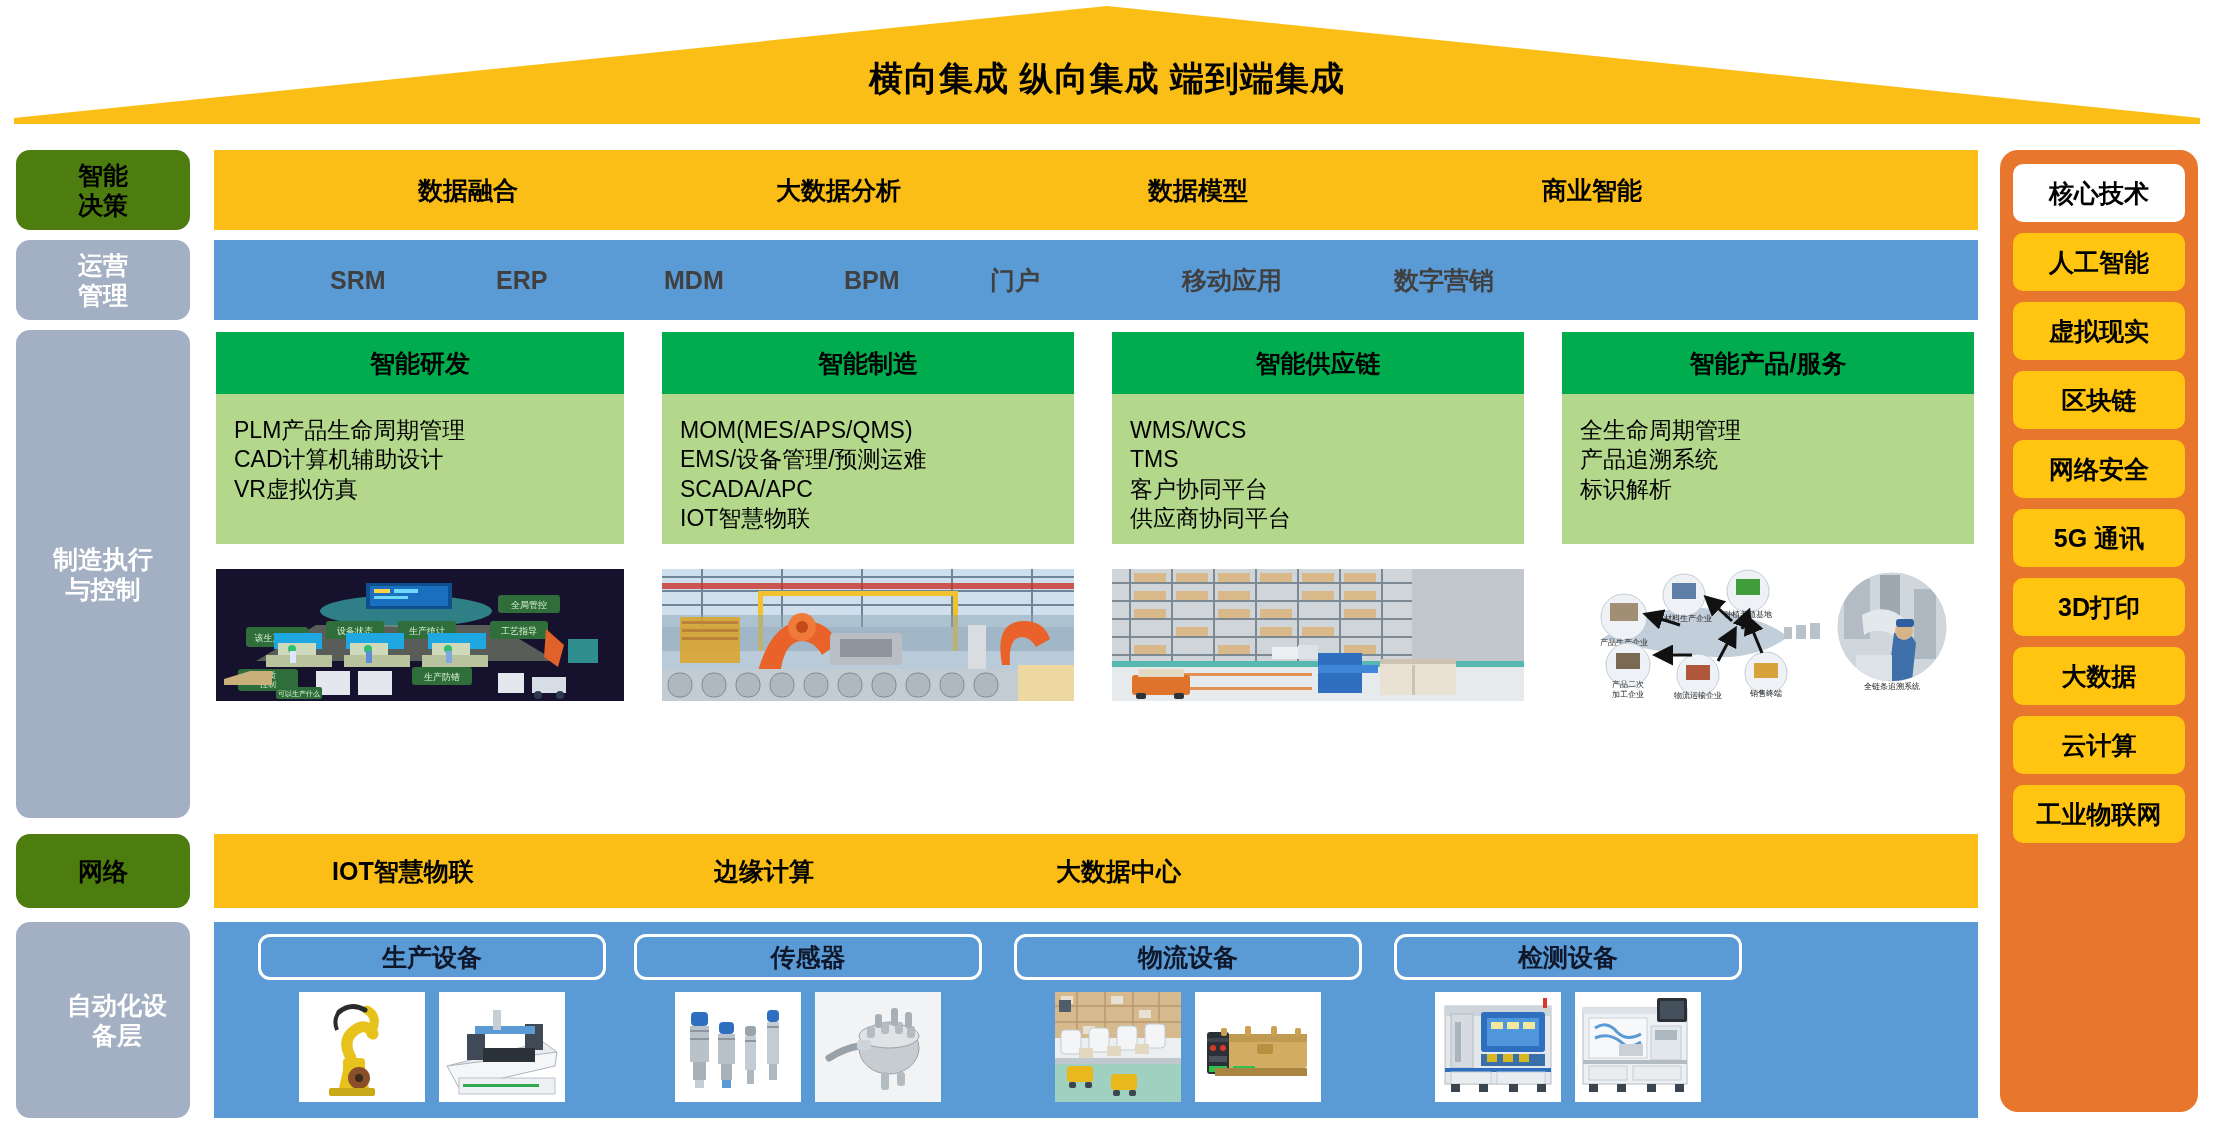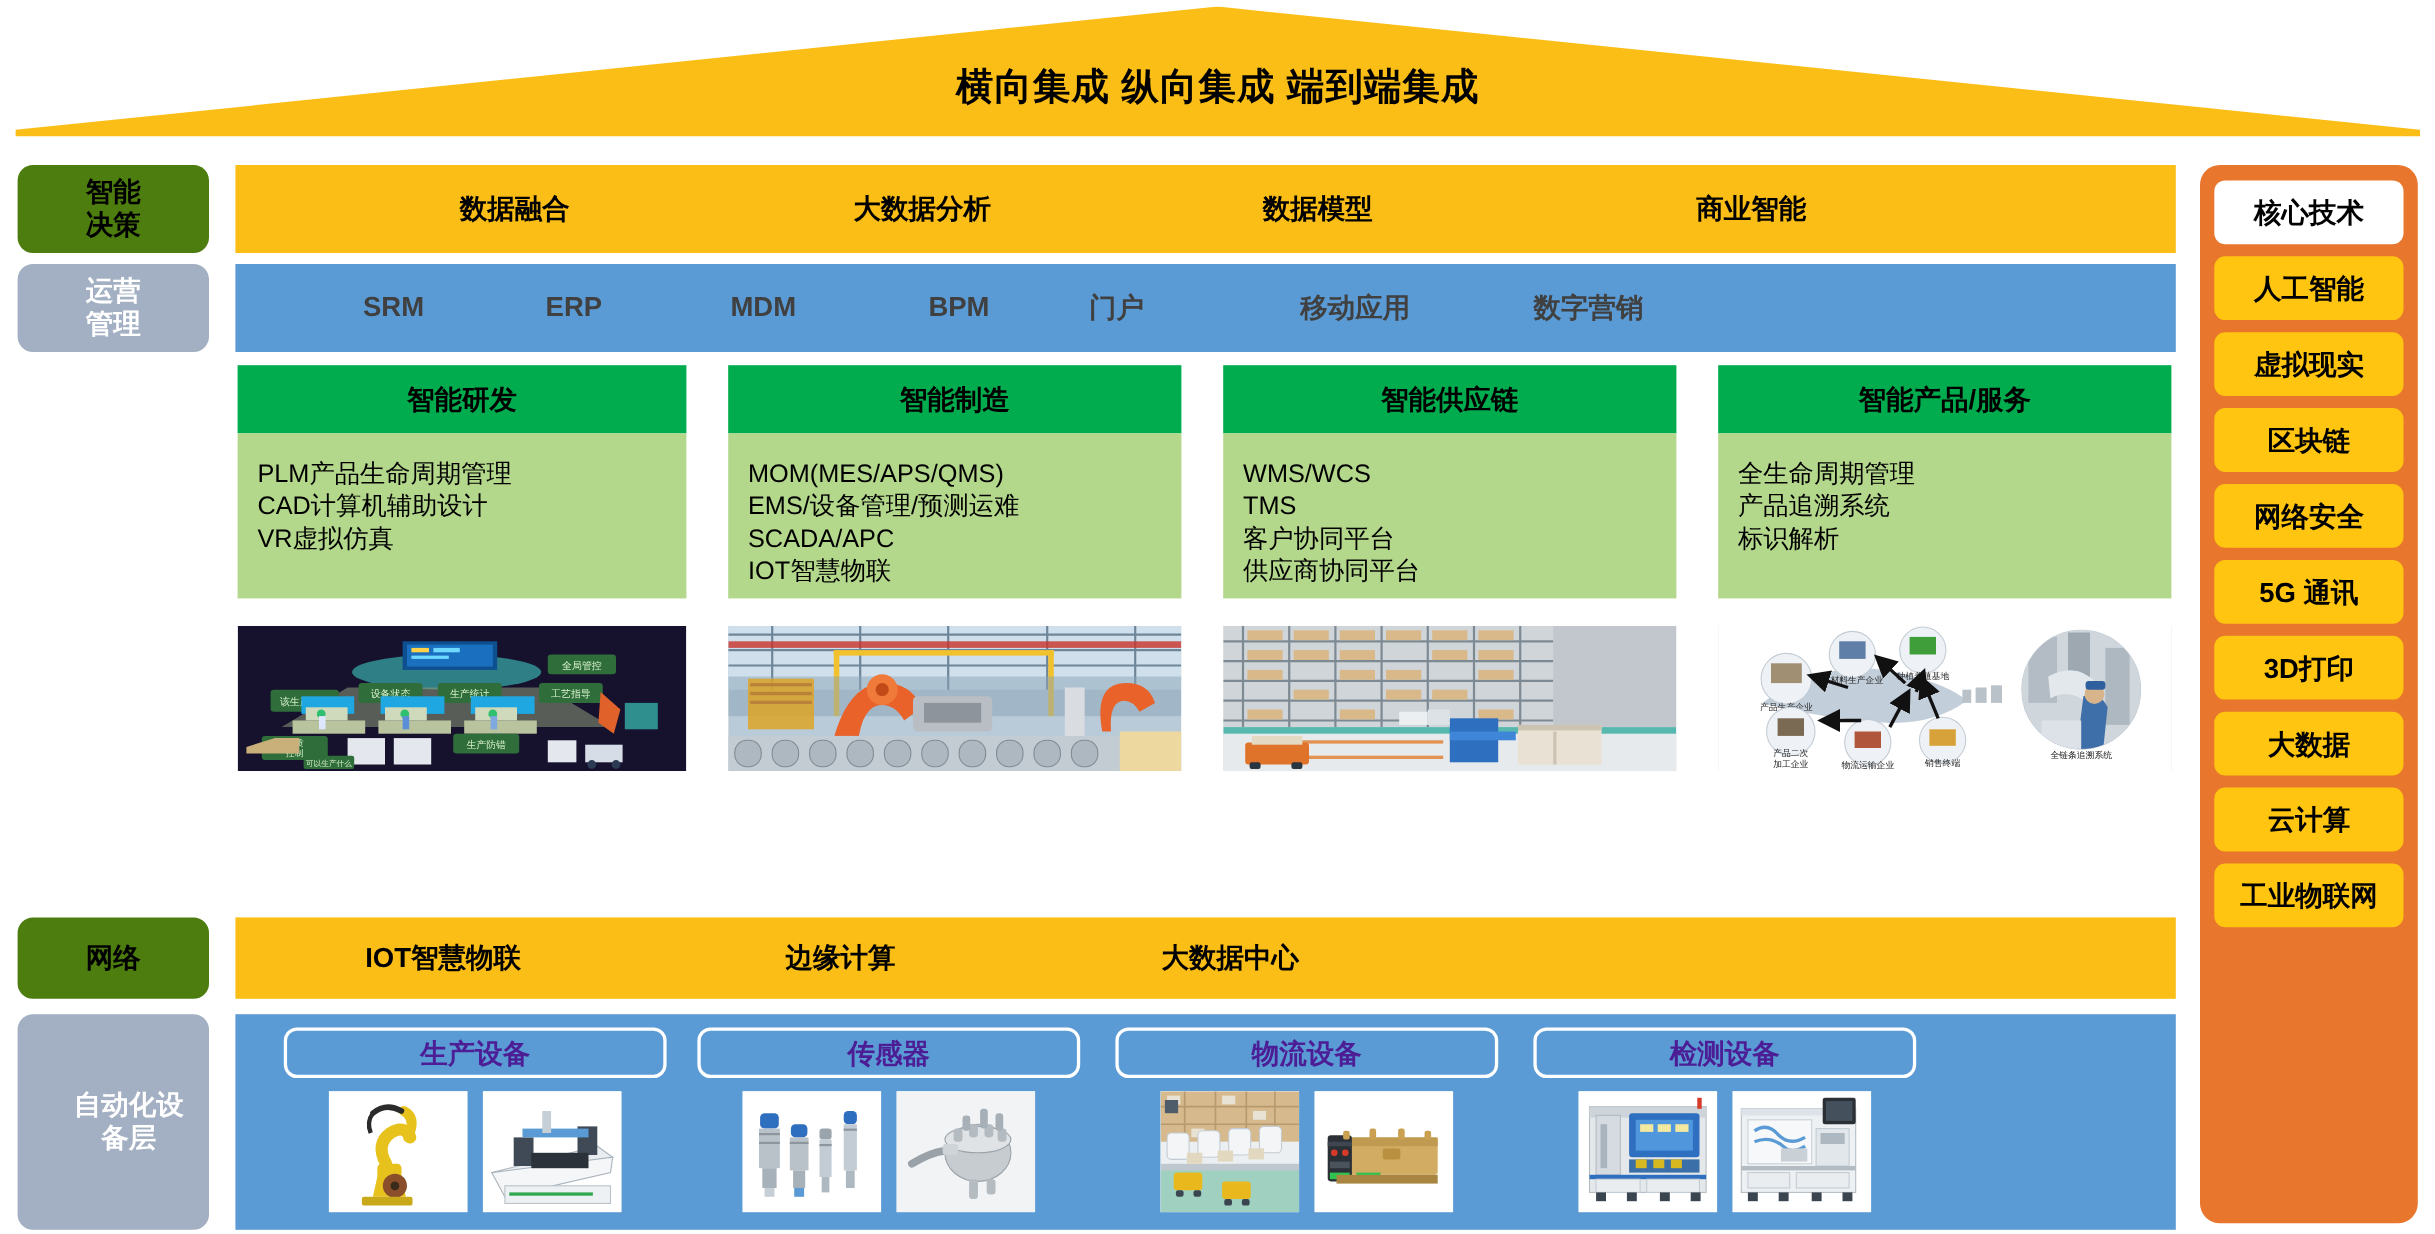--- a/index.html
+++ b/index.html
@@ -68,21 +68,21 @@
   .pillar-photo svg { display: block; width: 100%; height: 100%; }
 
   
   .equip-panel {
     position: absolute; left: 214px; top: 922px; width: 1764px; height: 196px;
     background: #5B9BD5;
   }
   .equip-group { position: absolute; top: 12px; }
   .equip-title {
     height: 46px; border: 3px solid #ffffff; border-radius: 12px;
-    color: #4c1d95; font-size: 25px; font-weight: bold;
+    color: #0f172a; font-size: 25px; font-weight: bold;
     display: flex; align-items: center; justify-content: center;
   }
   .equip-imgs { display: flex; gap: 14px; margin-top: 12px; justify-content: center; }
   .equip-img { width: 126px; height: 110px; background: #ffffff; overflow: hidden; }
   .equip-img svg { display: block; width: 100%; height: 100%; }
 
   
   .tech-rail {
     position: absolute; left: 2000px; top: 150px; width: 198px; height: 962px;
     background: #E8762C; border-radius: 18px; padding: 14px 13px;
@@ -115,20 +115,26 @@
     </div>
   </div>
 
   <div class="rail-cell rail-gray" style="top:240px; height:80px;">
     <div>
       <div>运营</div>
       <div>管理</div>
     </div>
   </div>
 
+  <div class="rail-cell rail-gray" style="top:330px; height:488px;">
+    <div>
+      <div>制造执行</div>
+      <div>与控制</div>
+    </div>
+  </div>
 
   <div class="rail-cell rail-yellow" style="top:834px; height:74px;">
     <div>
       <div>网络</div>
     </div>
   </div>
 
   <div class="rail-cell rail-gray" style="top:922px; height:196px;padding-left:28px;">
     <div>
       <div>自动化设</div>

